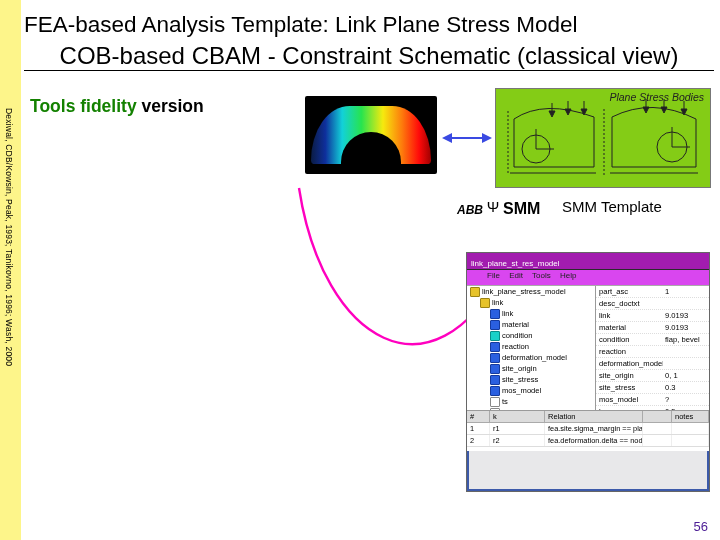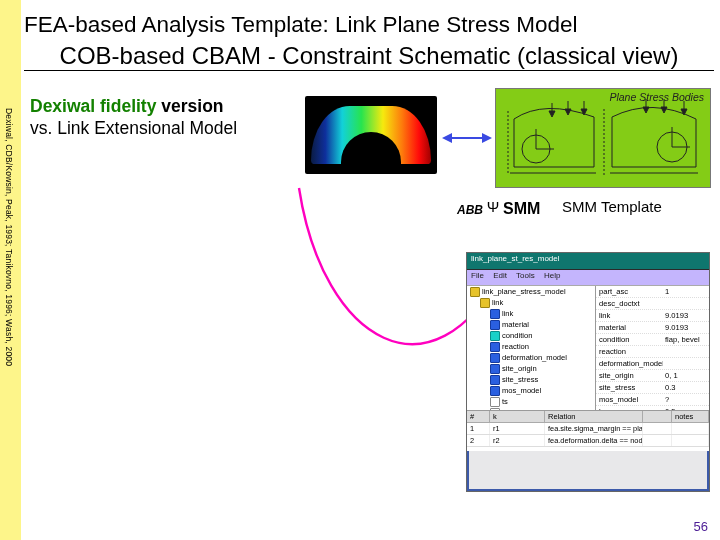--- a/index.html
+++ b/index.html
@@ -19,22 +19,22 @@
   .harrow svg{display:block}
   .diag{position:absolute;left:495px;top:88px;width:214px;height:98px;border:1px solid #777;background:#84cc16}
   .diag-label{position:absolute;right:6px;top:2px;font-size:10.5px;font-style:italic;color:#222}
   .diag svg{position:absolute;left:0;top:0}
   .psi{position:absolute;left:457px;top:198px;font-size:13.5px;color:#000}
   .psi .abb{font-style:italic;font-weight:bold;font-size:12px}
   .psi .smm{font-weight:bold;font-size:16px}
   .smmt{position:absolute;left:562px;top:198px;font-size:15px;color:#000}
   .curve{position:absolute;left:293px;top:184px;width:266px;height:282px;pointer-events:none}
   .tree{position:absolute;left:466px;top:252px;width:242px;height:238px;border:1px solid #666;background:#e8e8ea;box-shadow:0 0 0 2px #3c5aaa inset}
-  .tree-titlebar{height:14px;background:#0f766e;border-bottom:1px solid #2a2a2a;color:#fff;font-size:8px;padding:1px 4px;display:flex;align-items:flex-start}
-  .menubar{height:13px;background:#c4b5fd;border-bottom:1px solid #aaa;font-size:8px;padding:1px 4px;color:#222}
+  .tree-titlebar{height:14px;background:#a21caf;border-bottom:1px solid #2a2a2a;color:#fff;font-size:8px;padding:1px 4px;display:flex;align-items:flex-end}
+  .menubar{height:13px;background:#d946ef;border-bottom:1px solid #aaa;font-size:8px;padding:1px 20px;color:#222}
   .menubar span{margin-right:7px}
   .tree-body{display:flex;height:124px}
   .panel-left{width:128px;background:#fff;border-right:1px solid #9a9a9a;overflow:hidden}
   .panel-right{flex:1;background:#fff;overflow:hidden}
   .node{font-size:7.6px;line-height:11px;white-space:nowrap;padding-left:3px;color:#000}
   .node .ic{display:inline-block;width:8px;height:8px;margin-right:2px;vertical-align:middle;border-radius:1px}
   .ic-y{background:#e7c32a;border:1px solid #9c8314}
   .ic-b{background:#2a5fe0;border:1px solid #153a9e;border-radius:50%}
   .ic-c{background:#1ad1c8;border:1px solid #0a8e88}
   .ic-w{background:#fff;border:1px solid #888}
@@ -56,23 +56,22 @@
 <div class="page">
   <div class="leftbar"></div>
 
   <div class="title">FEA-based Analysis Template: Link Plane Stress Model</div>
   <div class="subtitle">COB-based CBAM - Constraint Schematic (classical view)</div>
   <div class="hr"></div>
 
   <div class="vert">Dexiwal, CDB/Kowsin, Peak, 1993; Tanikovno, 1996; Wash, 2000</div>
 
   <div class="note1">
-    <span>Dexiwal fidelity</span><span class="note1b"> version</span>
-  </div>
-  <div class="note2">vs. Link Extensional Model</div>
+    <span>Tools fidelity</span><span class="note1b"> version</span>
+  </div>
 
   <div class="fea">
     <div class="fea-inner">
       <div class="fea-arc"></div>
     </div>
   </div>
 
   <div class="harrow">
     <svg width="50" height="16">
       <line x1="6" y1="8" x2="44" y2="8" stroke="#3a4ae2" stroke-width="2"></line>

